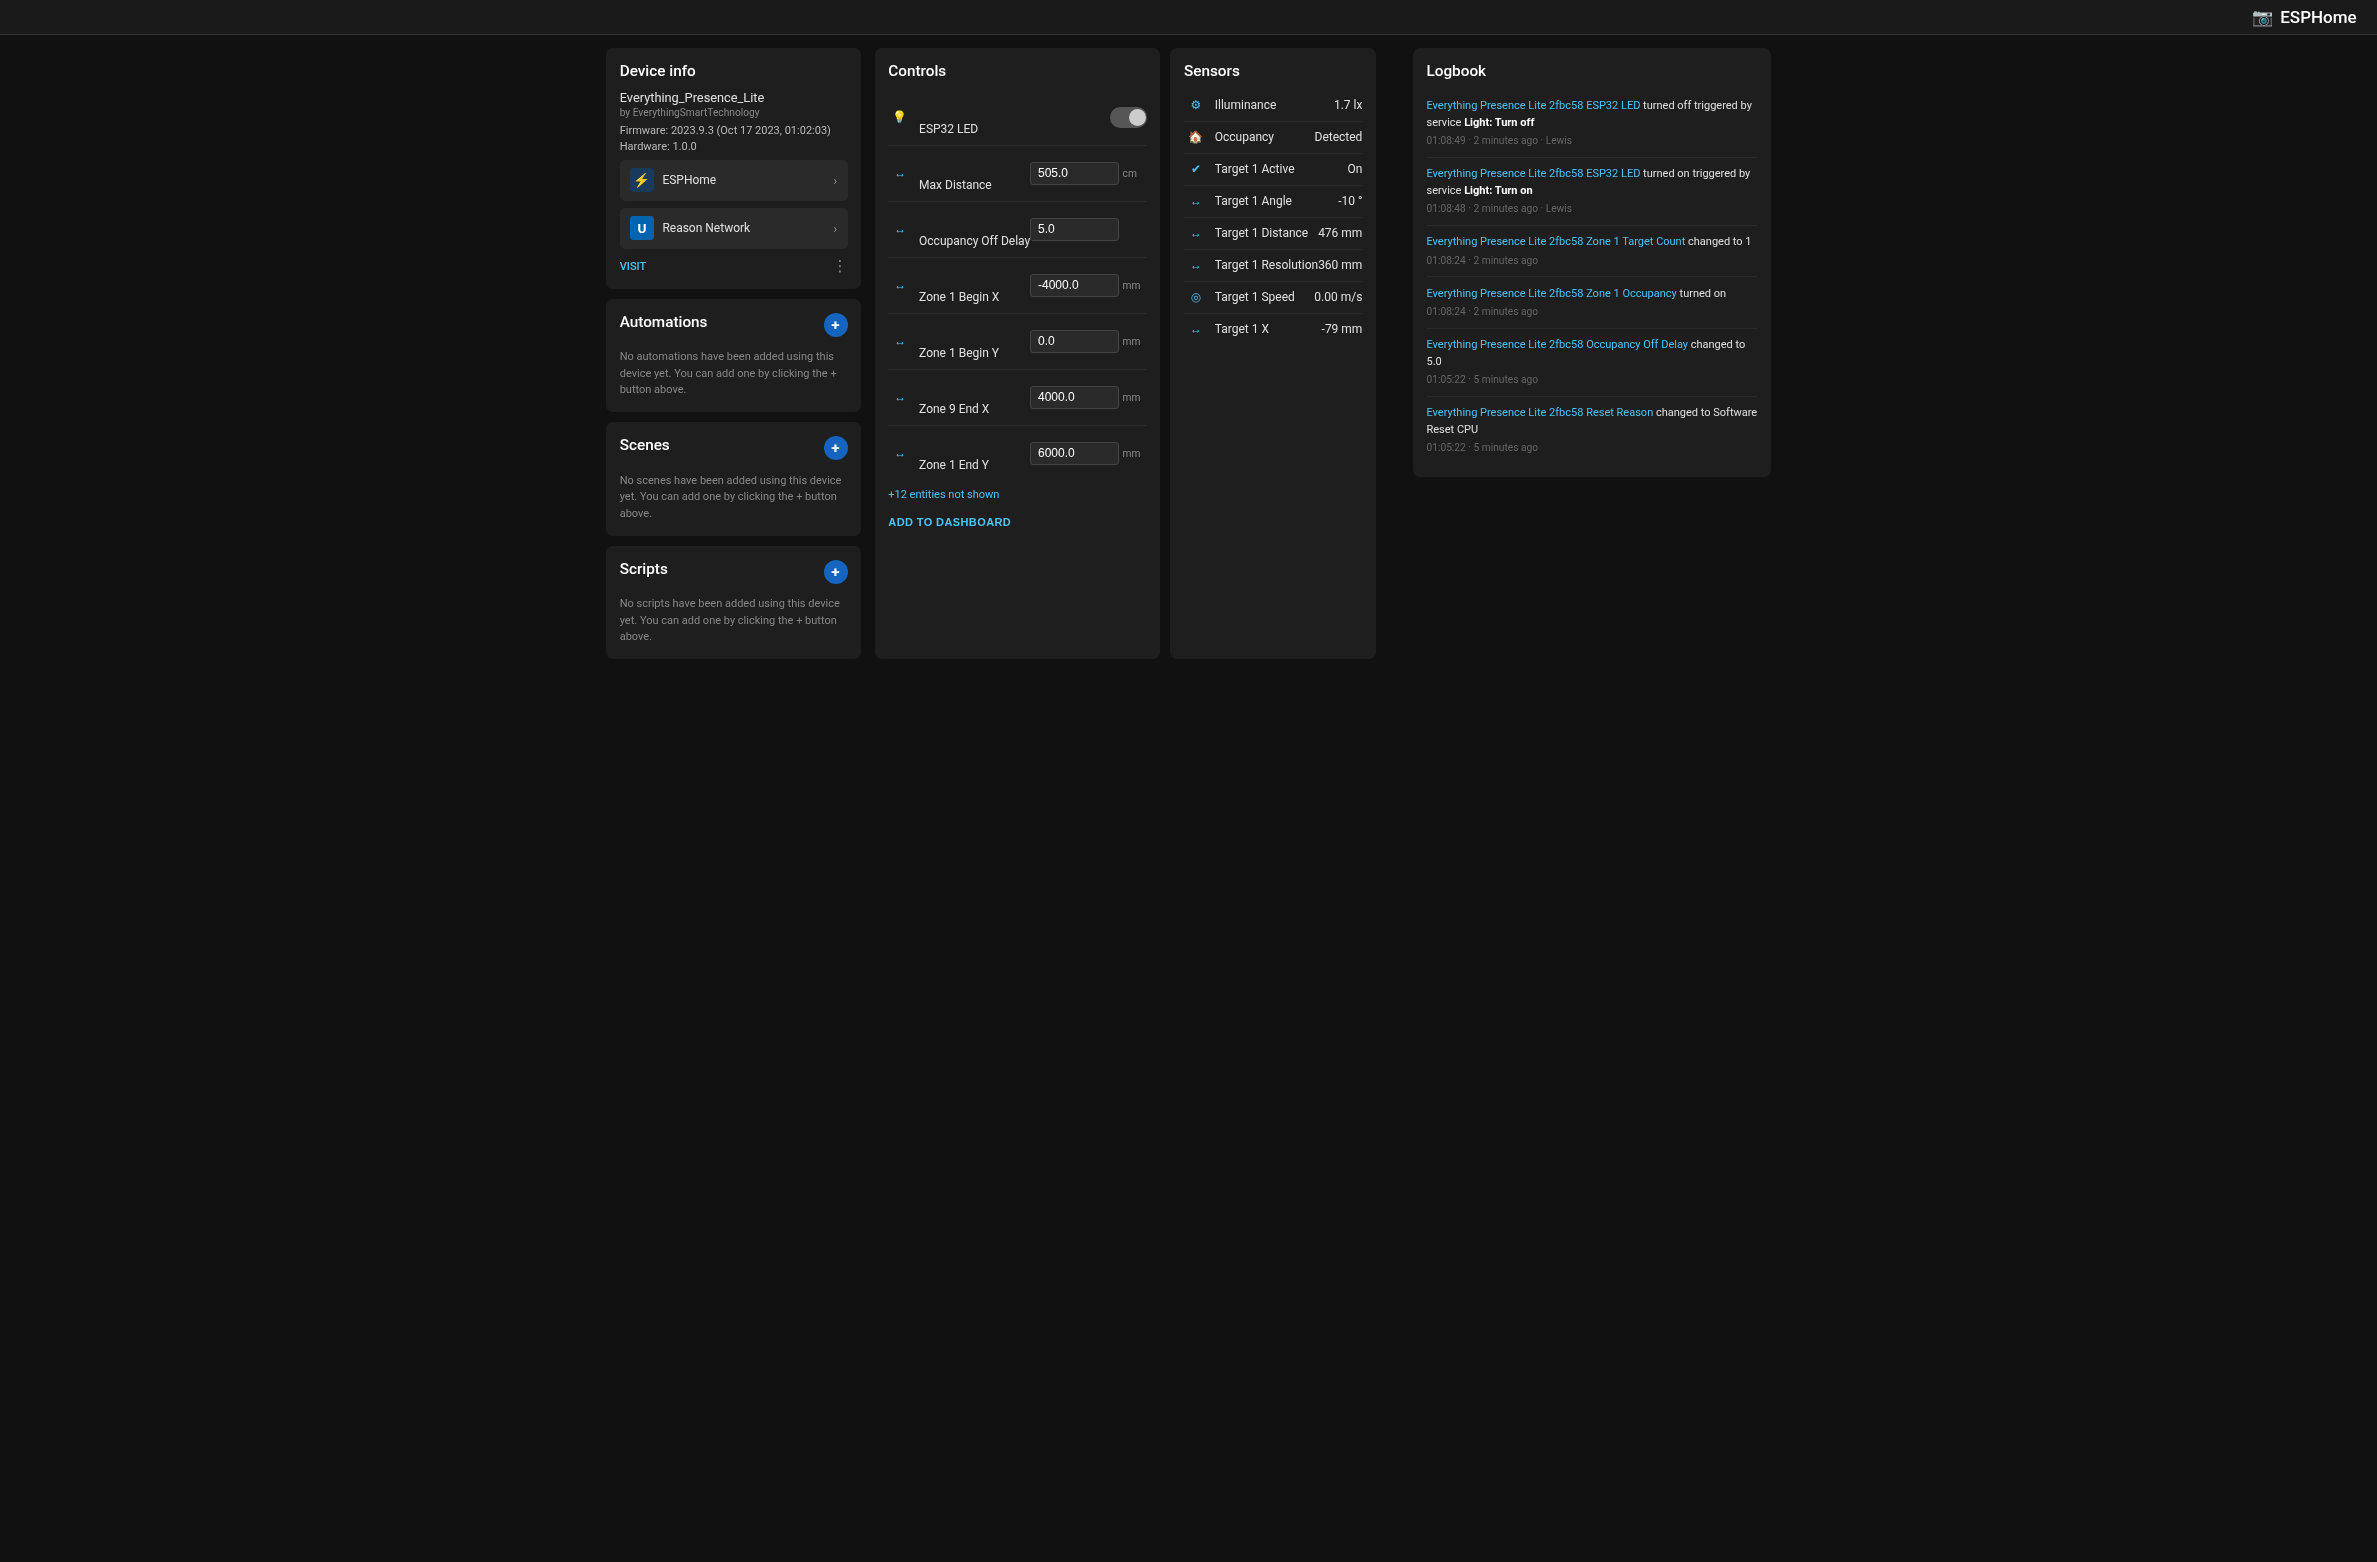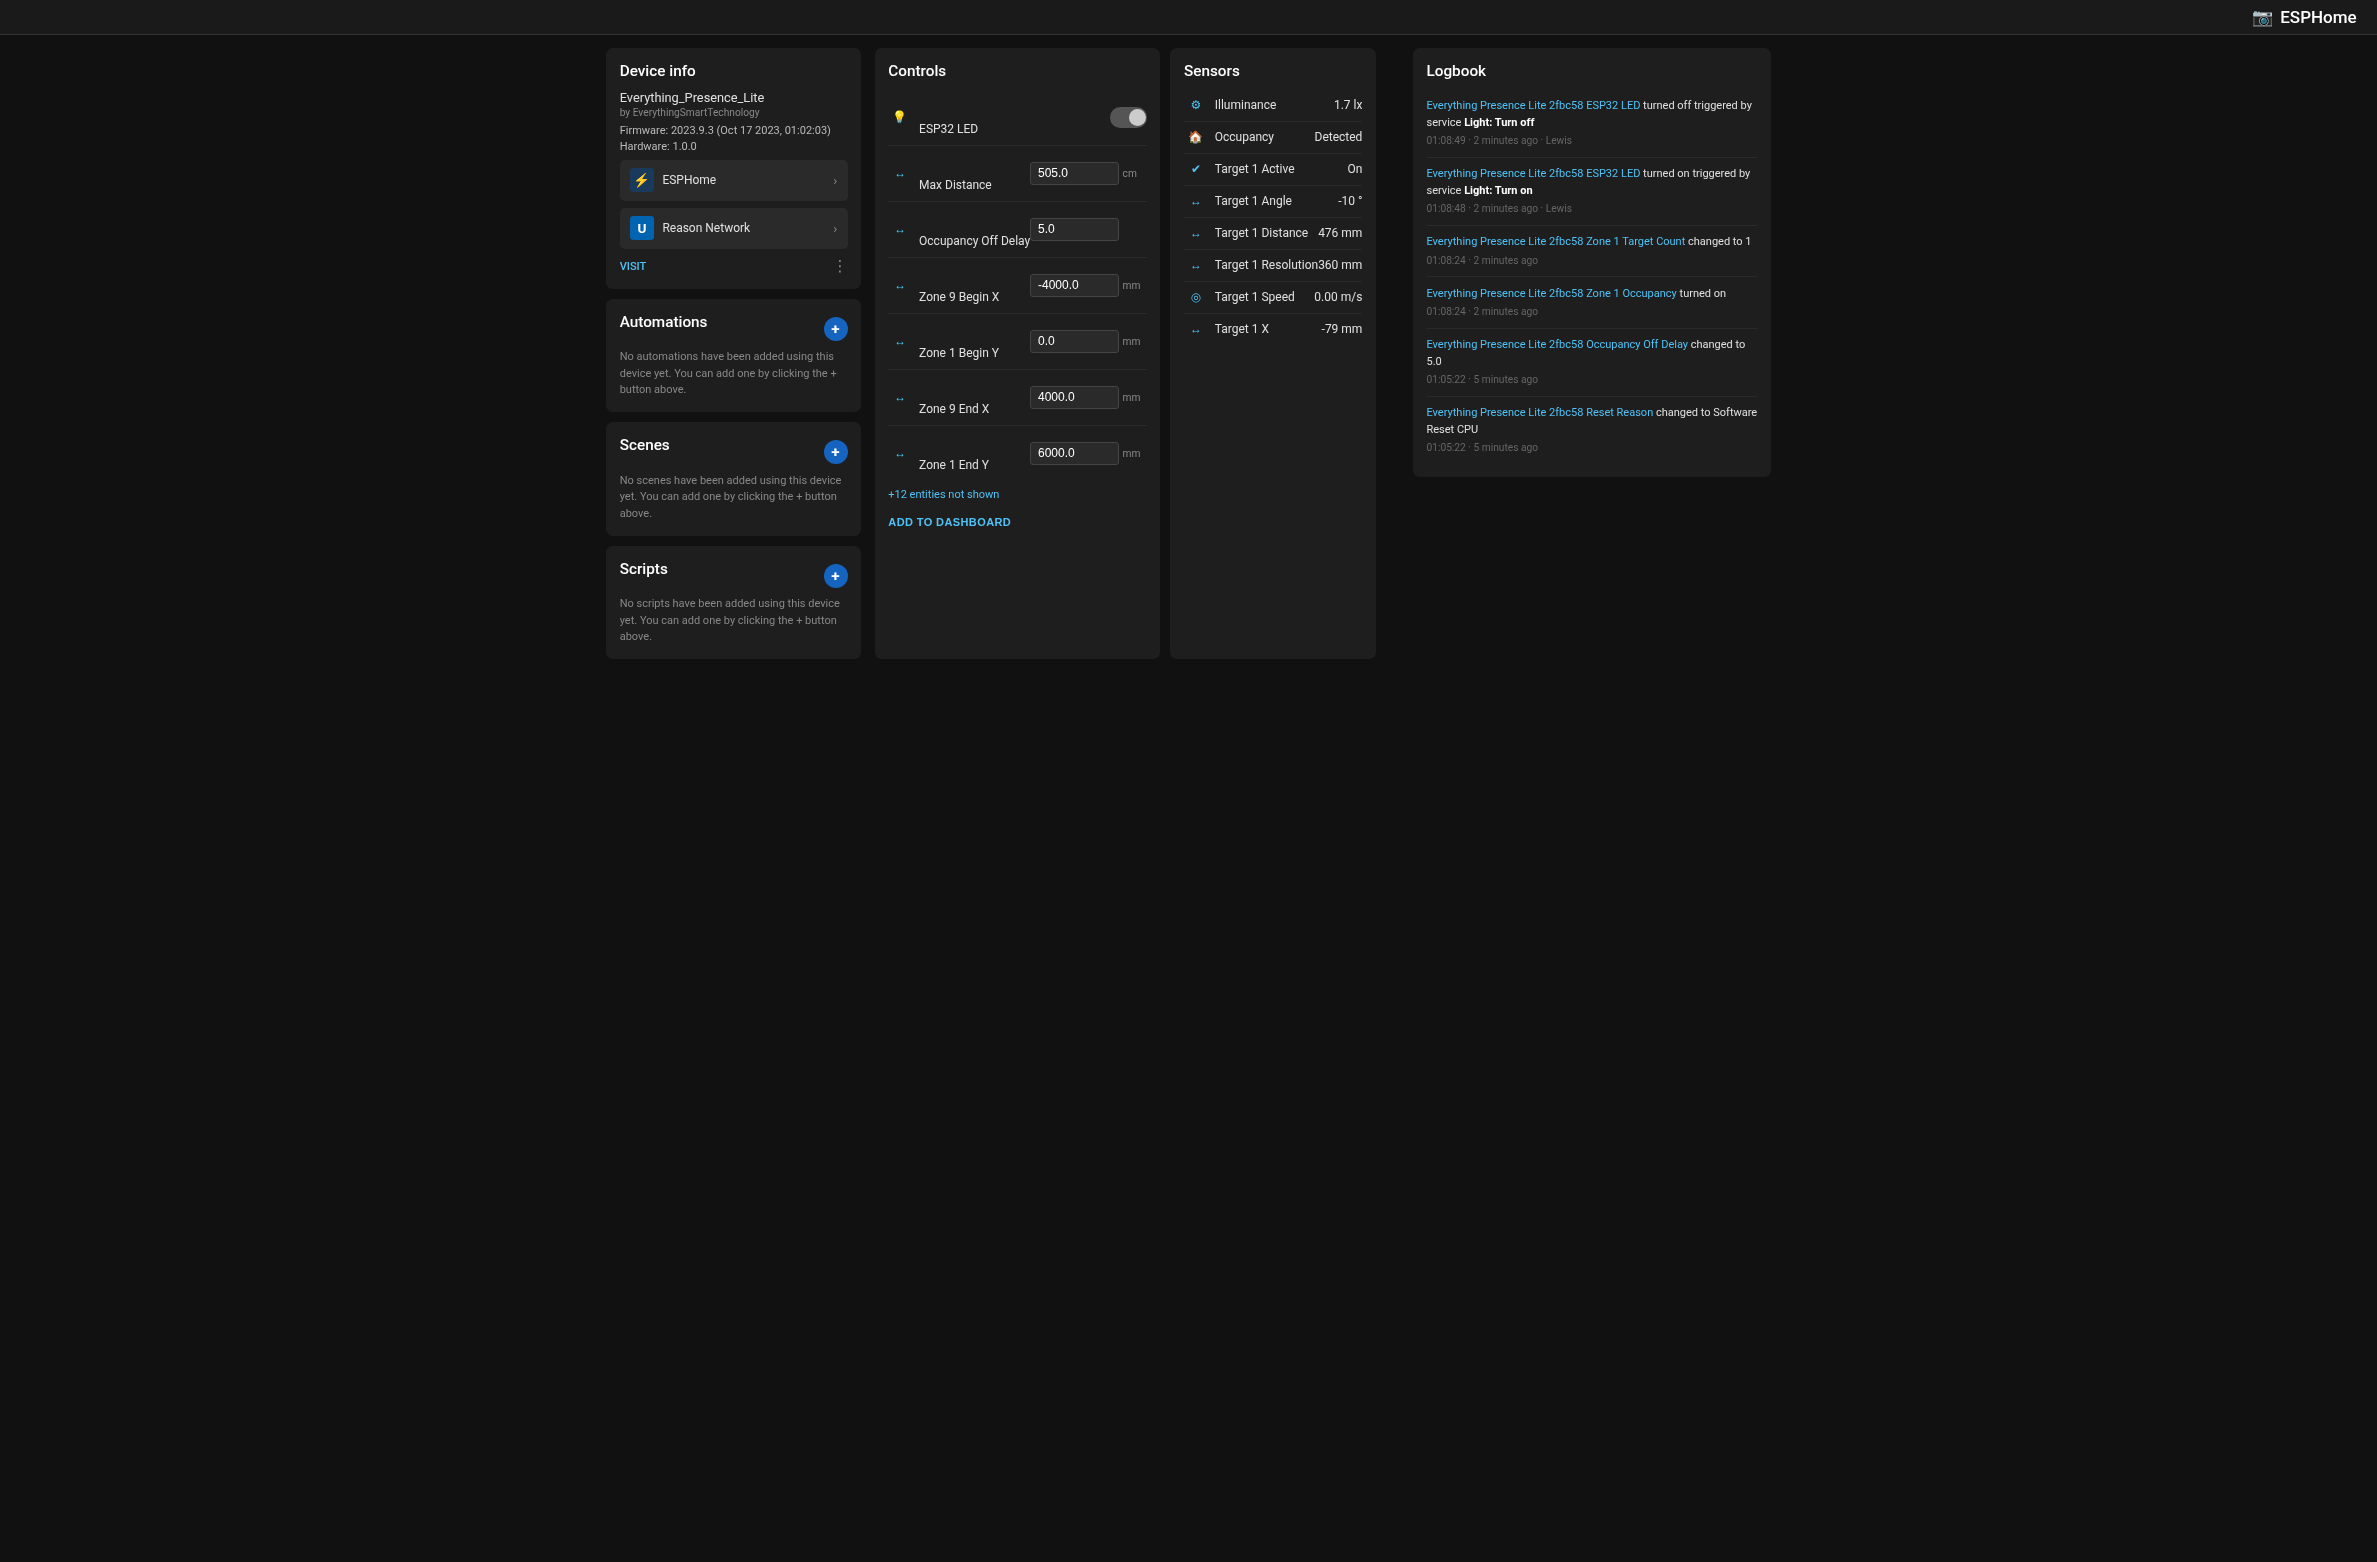--- a/index.html
+++ b/index.html
@@ -104,21 +104,21 @@
       font-size: 11px;
       font-weight: 500;
       display: flex;
       align-items: center;
       gap: 3.4px;
       cursor: pointer;
       text-transform: uppercase;
     }
     .section-header {
       display: flex;
-      align-items: flex-end;
+      align-items: flex-start;
       justify-content: space-between;
       margin-bottom: 8.5px;
     }
     .add-circle-btn {
       width: 24px;
       height: 24px;
       border-radius: 50%;
       background: #1565c0;
       color: #fff;
       display: flex;
@@ -394,21 +394,21 @@
           <div class="control-icon">↔</div>
           <span class="control-label">Occupancy Off Delay</span>
           <div class="control-value-group">
             <input class="control-input" type="text" value="5.0" style="">
             <span class="control-unit"></span>
           </div>
         </div>
 
         <div class="control-row">
           <div class="control-icon">↔</div>
-          <span class="control-label">Zone 9 Begin X</span>
+          <span class="control-label">Zone 1 Begin X</span>
           <div class="control-value-group">
             <input class="control-input" type="text" value="-4000.0" style="">
             <span class="control-unit">mm</span>
           </div>
         </div>
 
         <div class="control-row">
           <div class="control-icon">↔</div>
           <span class="control-label">Zone 1 Begin Y</span>
           <div class="control-value-group">

